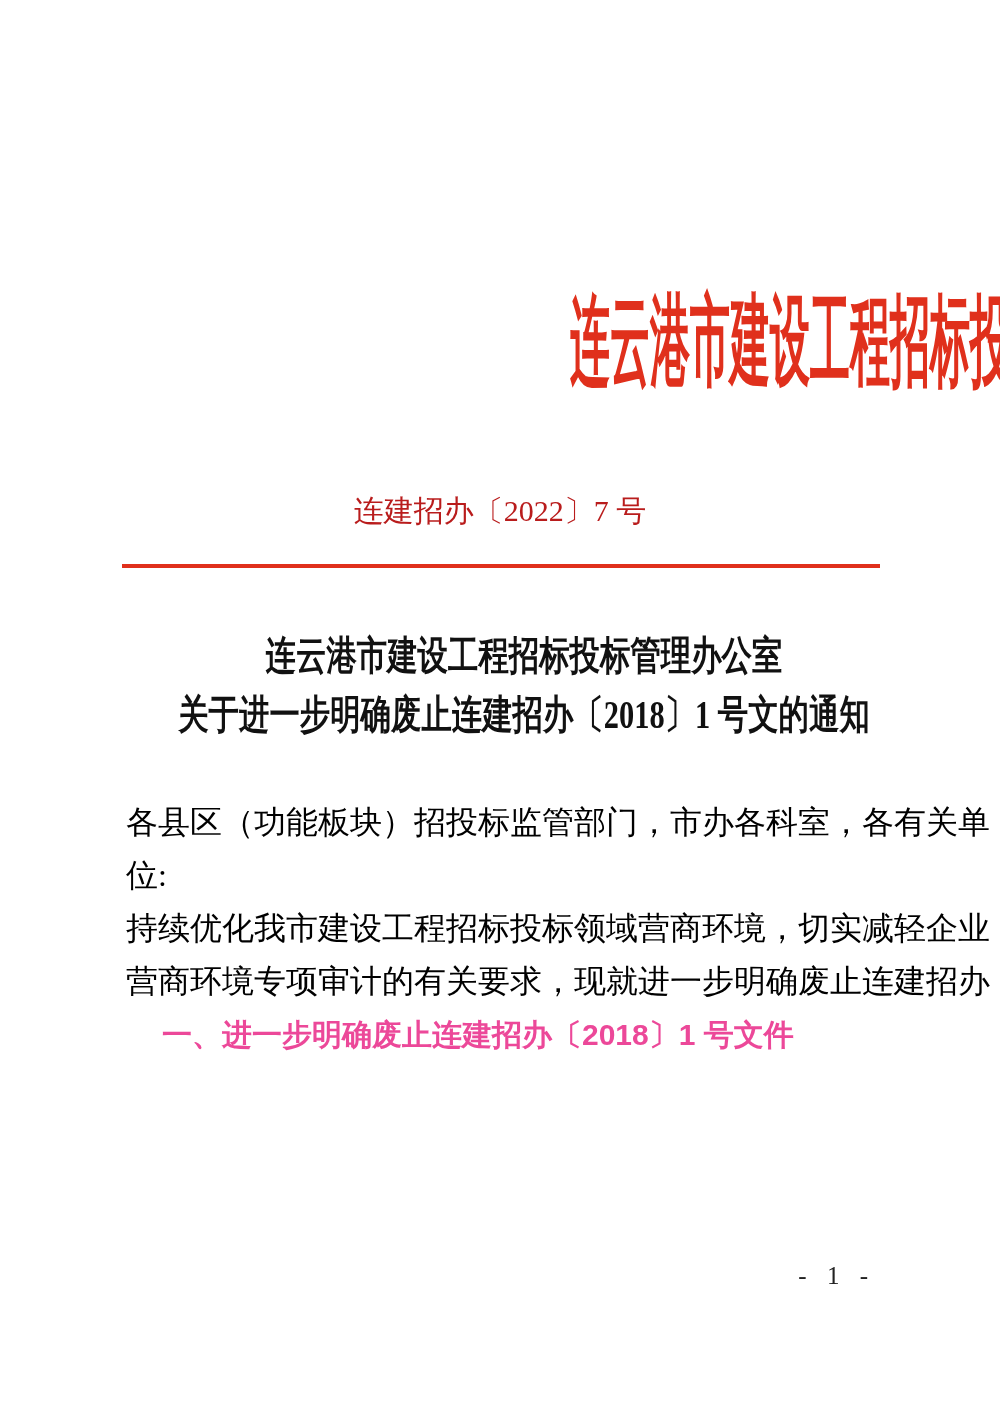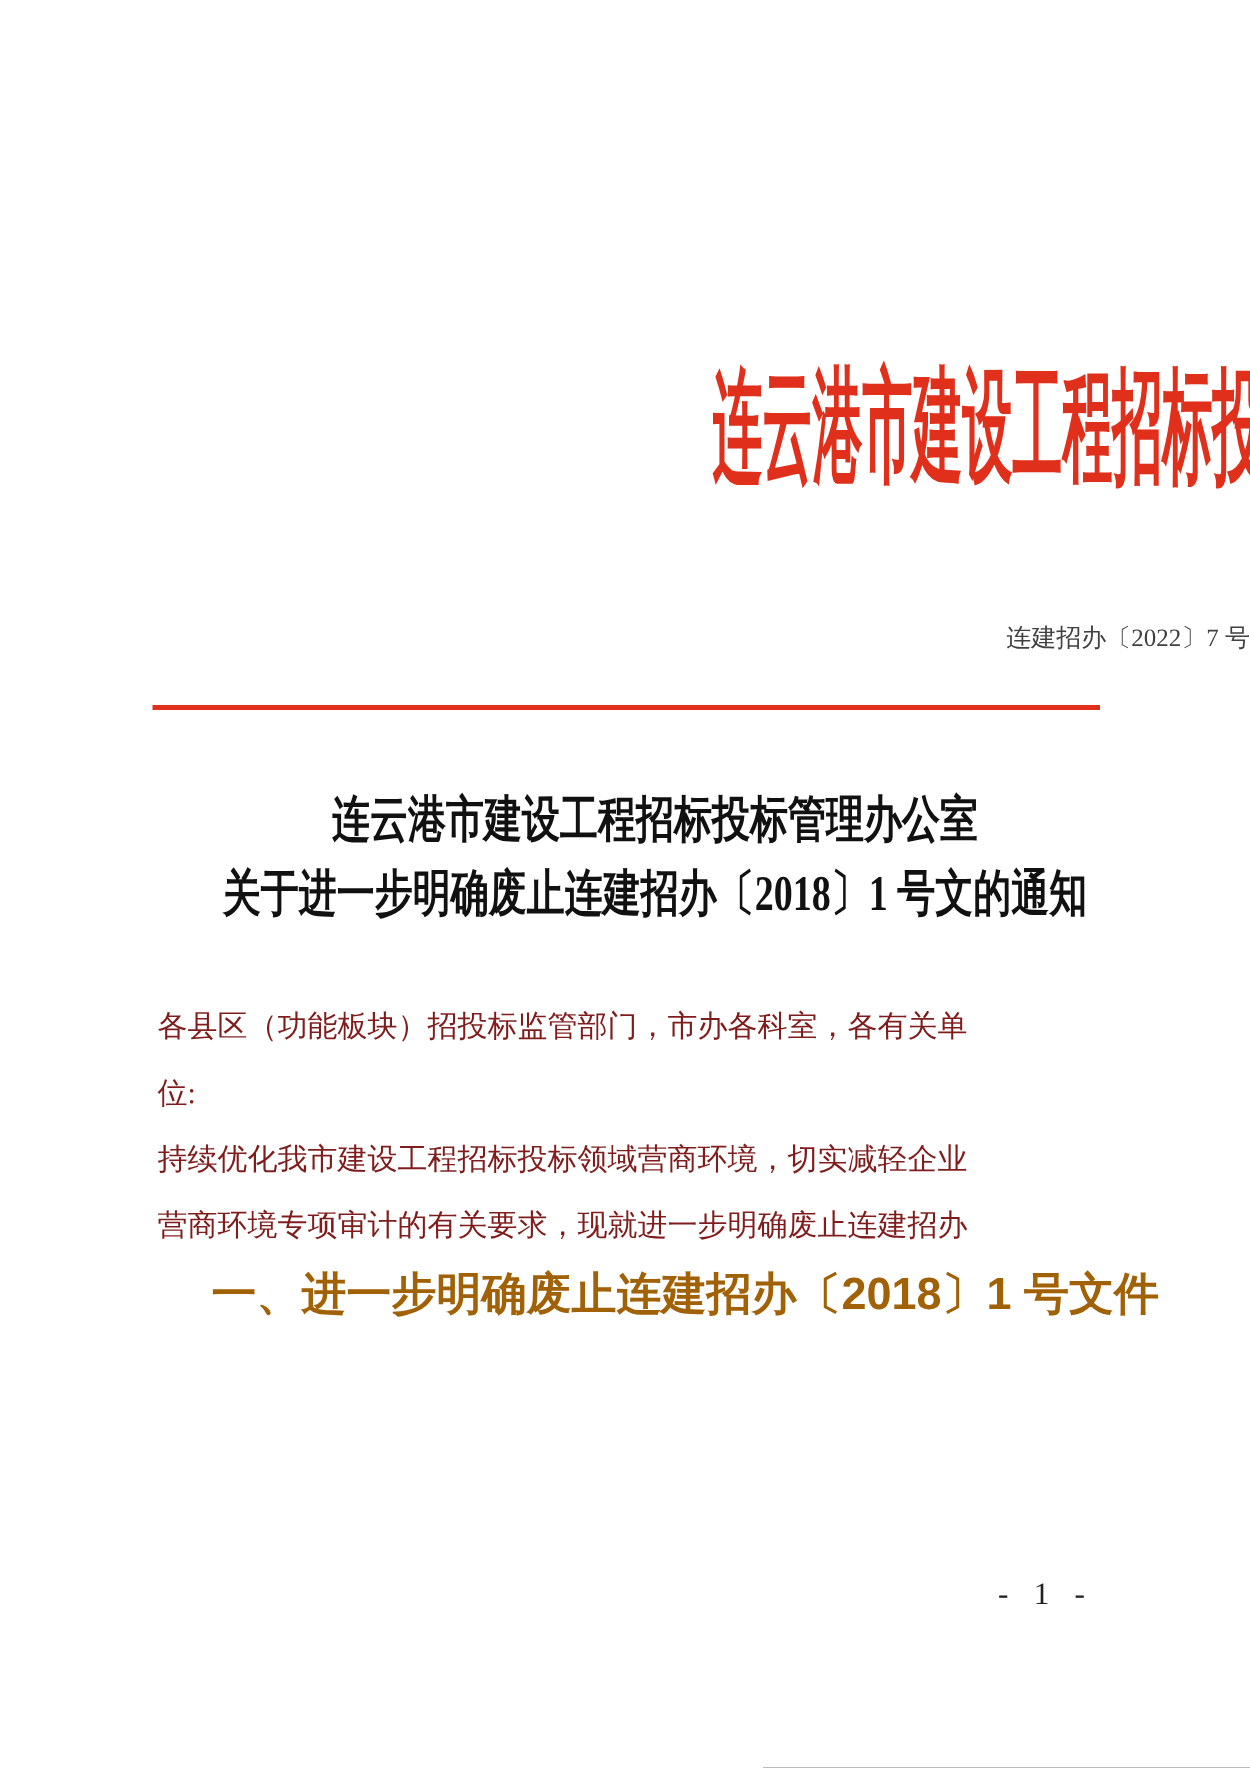--- a/index.html
+++ b/index.html
@@ -39,23 +39,23 @@
     transform-origin: 50% 50%;
   }
   
   .doc-number {
     position: absolute;
     top: 490px;
     left: 0;
     width: 100%;
     height: 42px;
     line-height: 42px;
-    text-align: right;
-    font-size: 20px;
-    color: #404040;
+    text-align: center;
+    font-size: 30px;
+    color: #b91c1c;
   }
   
   .red-rule {
     position: absolute;
     top: 564px;
     left: 122px;
     width: 758px;
     height: 4px;
     background: var(--accent, #e0301c);
   }
@@ -84,30 +84,30 @@
   
   .body-block {
     position: absolute;
     top: 796px;
     left: 126px;
     width: 760px;
   }
   .body-line {
     height: 53px;
     line-height: 53px;
-    font-size: 24px;
-    color: #7f1d1d;
+    font-size: 32px;
+    color: #000000;
     white-space: nowrap;
   }
   .body-line.indent { text-indent: 1.2em; }
   .body-line.heading {
     font-family: "Liberation Sans", "DejaVu Sans", sans-serif;
     font-weight: bold;
-    font-size: 36px;
-    color: #a16207;
+    font-size: 30px;
+    color: #ec4899;
   }
   
   .page-number {
     position: absolute;
     top: 1262px;
     right: 130px;
     font-size: 25px;
     letter-spacing: 2px;
     word-spacing: 10px;
     color: #222;

